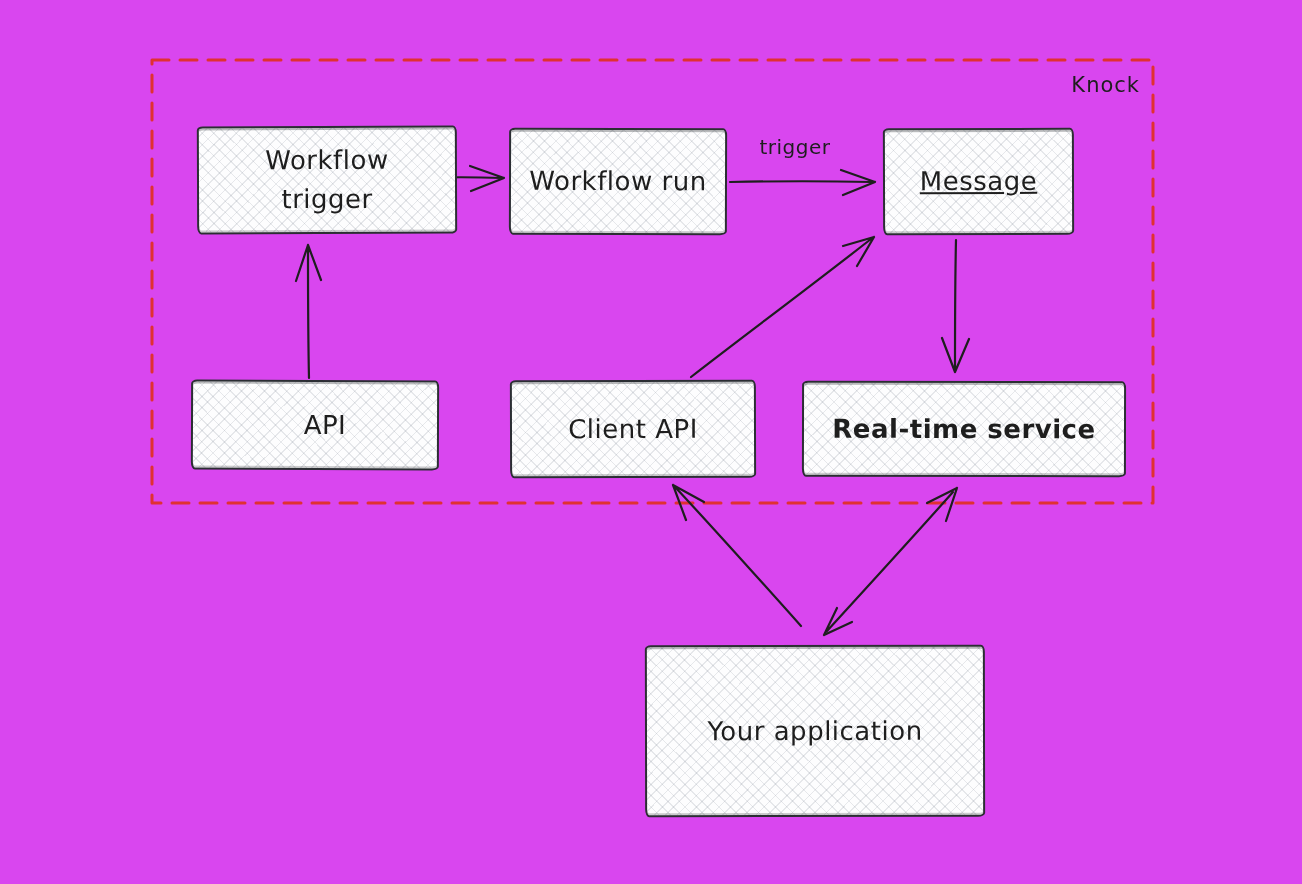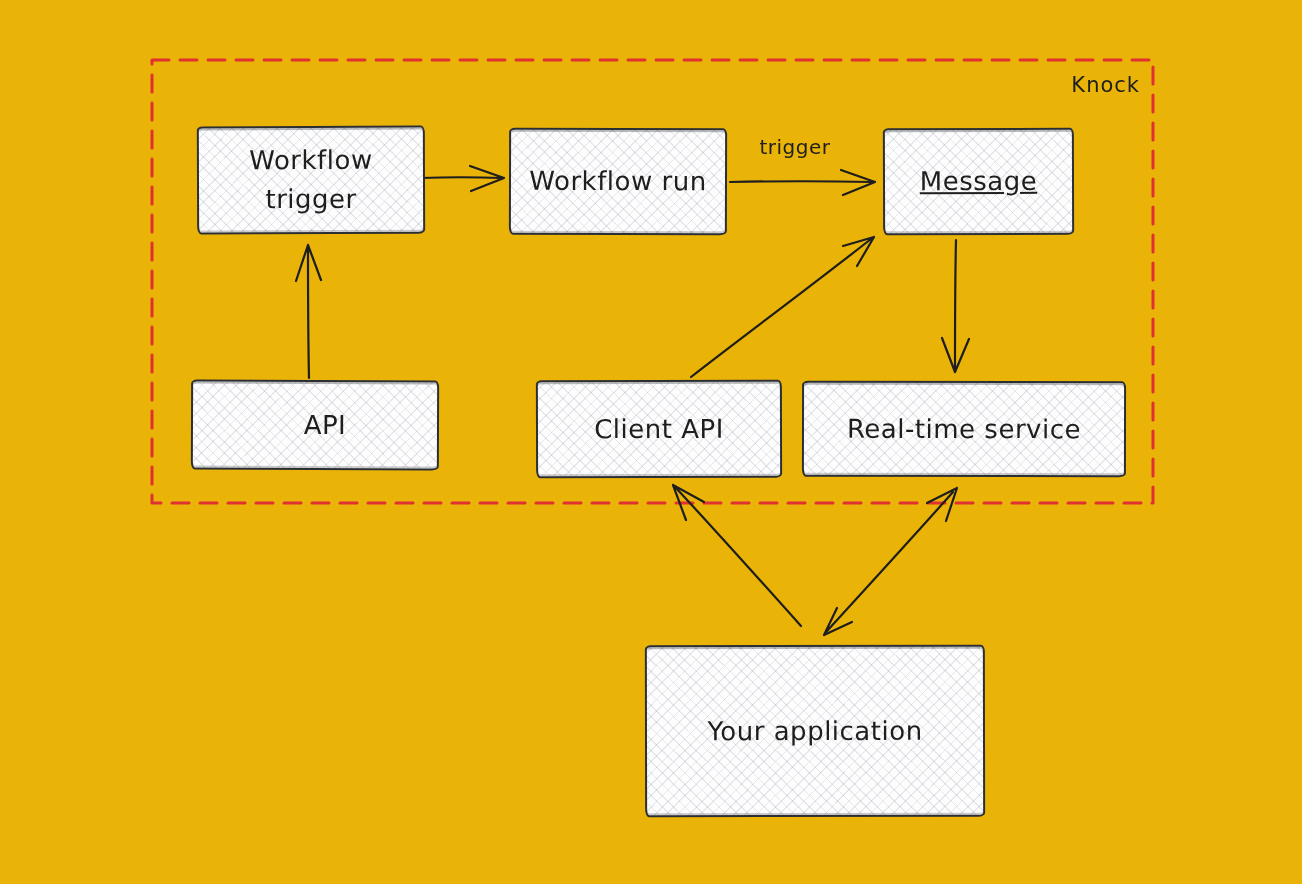--- a/index.html
+++ b/index.html
@@ -9,21 +9,21 @@
     height: 884px;
     background: #ffffff;
     overflow: hidden;
     font-family: "DejaVu Sans", "Liberation Sans", sans-serif;
   }
 
   .canvas {
     position: relative;
     width: 1302px;
     height: 884px;
-    background: #eab308;
+    background: #d946ef;
   }
 
   svg.edges {
     position: absolute;
     left: 0; top: 0;
     width: 1302px;
     height: 884px;
   }
 
   .node {
@@ -40,26 +40,26 @@
     border-radius: 6px 4px 7px 4px / 4px 7px 4px 8px;
     background:
       repeating-linear-gradient(45deg, rgba(110,120,135,0.16) 0px, rgba(110,120,135,0.16) 1.2px, transparent 1.2px, transparent 8px),
       repeating-linear-gradient(-45deg, rgba(110,120,135,0.16) 0px, rgba(110,120,135,0.16) 1.2px, transparent 1.2px, transparent 8px),
       #fdfdfe;
     box-shadow: inset 0 2px 0 rgba(30,33,37,0.30), inset 0 -2px 0 rgba(30,33,37,0.22);
   }
 
   .node .label { padding: 0 18px; }
 
-  #node-workflow-trigger { left: 197px; top: 126px; width: 228px; height: 108px; transform: rotate(-0.2deg); }
+  #node-workflow-trigger { left: 197px; top: 126px; width: 260px; height: 108px; transform: rotate(-0.2deg); }
   #node-workflow-run     { left: 509px; top: 128px; width: 218px; height: 107px; transform: rotate( 0.15deg); }
   #node-message          { left: 883px; top: 128px; width: 191px; height: 107px; transform: rotate(-0.15deg); text-decoration: underline; }
   #node-api              { left: 191px; top: 380px; width: 248px; height:  90px; transform: rotate( 0.2deg); padding-left: 20px; }
-  #node-client-api       { left: 510px; top: 380px; width: 246px; height:  98px; transform: rotate(-0.15deg); margin-left: 26px; }
-  #node-realtime-service { left: 802px; top: 381px; width: 324px; height:  96px; transform: rotate( 0.1deg); }
+  #node-client-api       { left: 510px; top: 380px; width: 246px; height:  98px; transform: rotate(-0.15deg); }
+  #node-realtime-service { left: 802px; top: 381px; width: 324px; height:  96px; transform: rotate( 0.1deg); font-weight: bold; }
   #node-your-application { left: 645px; top: 645px; width: 340px; height: 172px; transform: rotate(-0.1deg); text-align: right; }
 
   .boundary-label {
     position: absolute;
     left: 1040px; top: 73px;
     width: 100px;
     text-align: right;
     font-size: 21px;
     letter-spacing: 1px;
     color: #1e1e1e;

